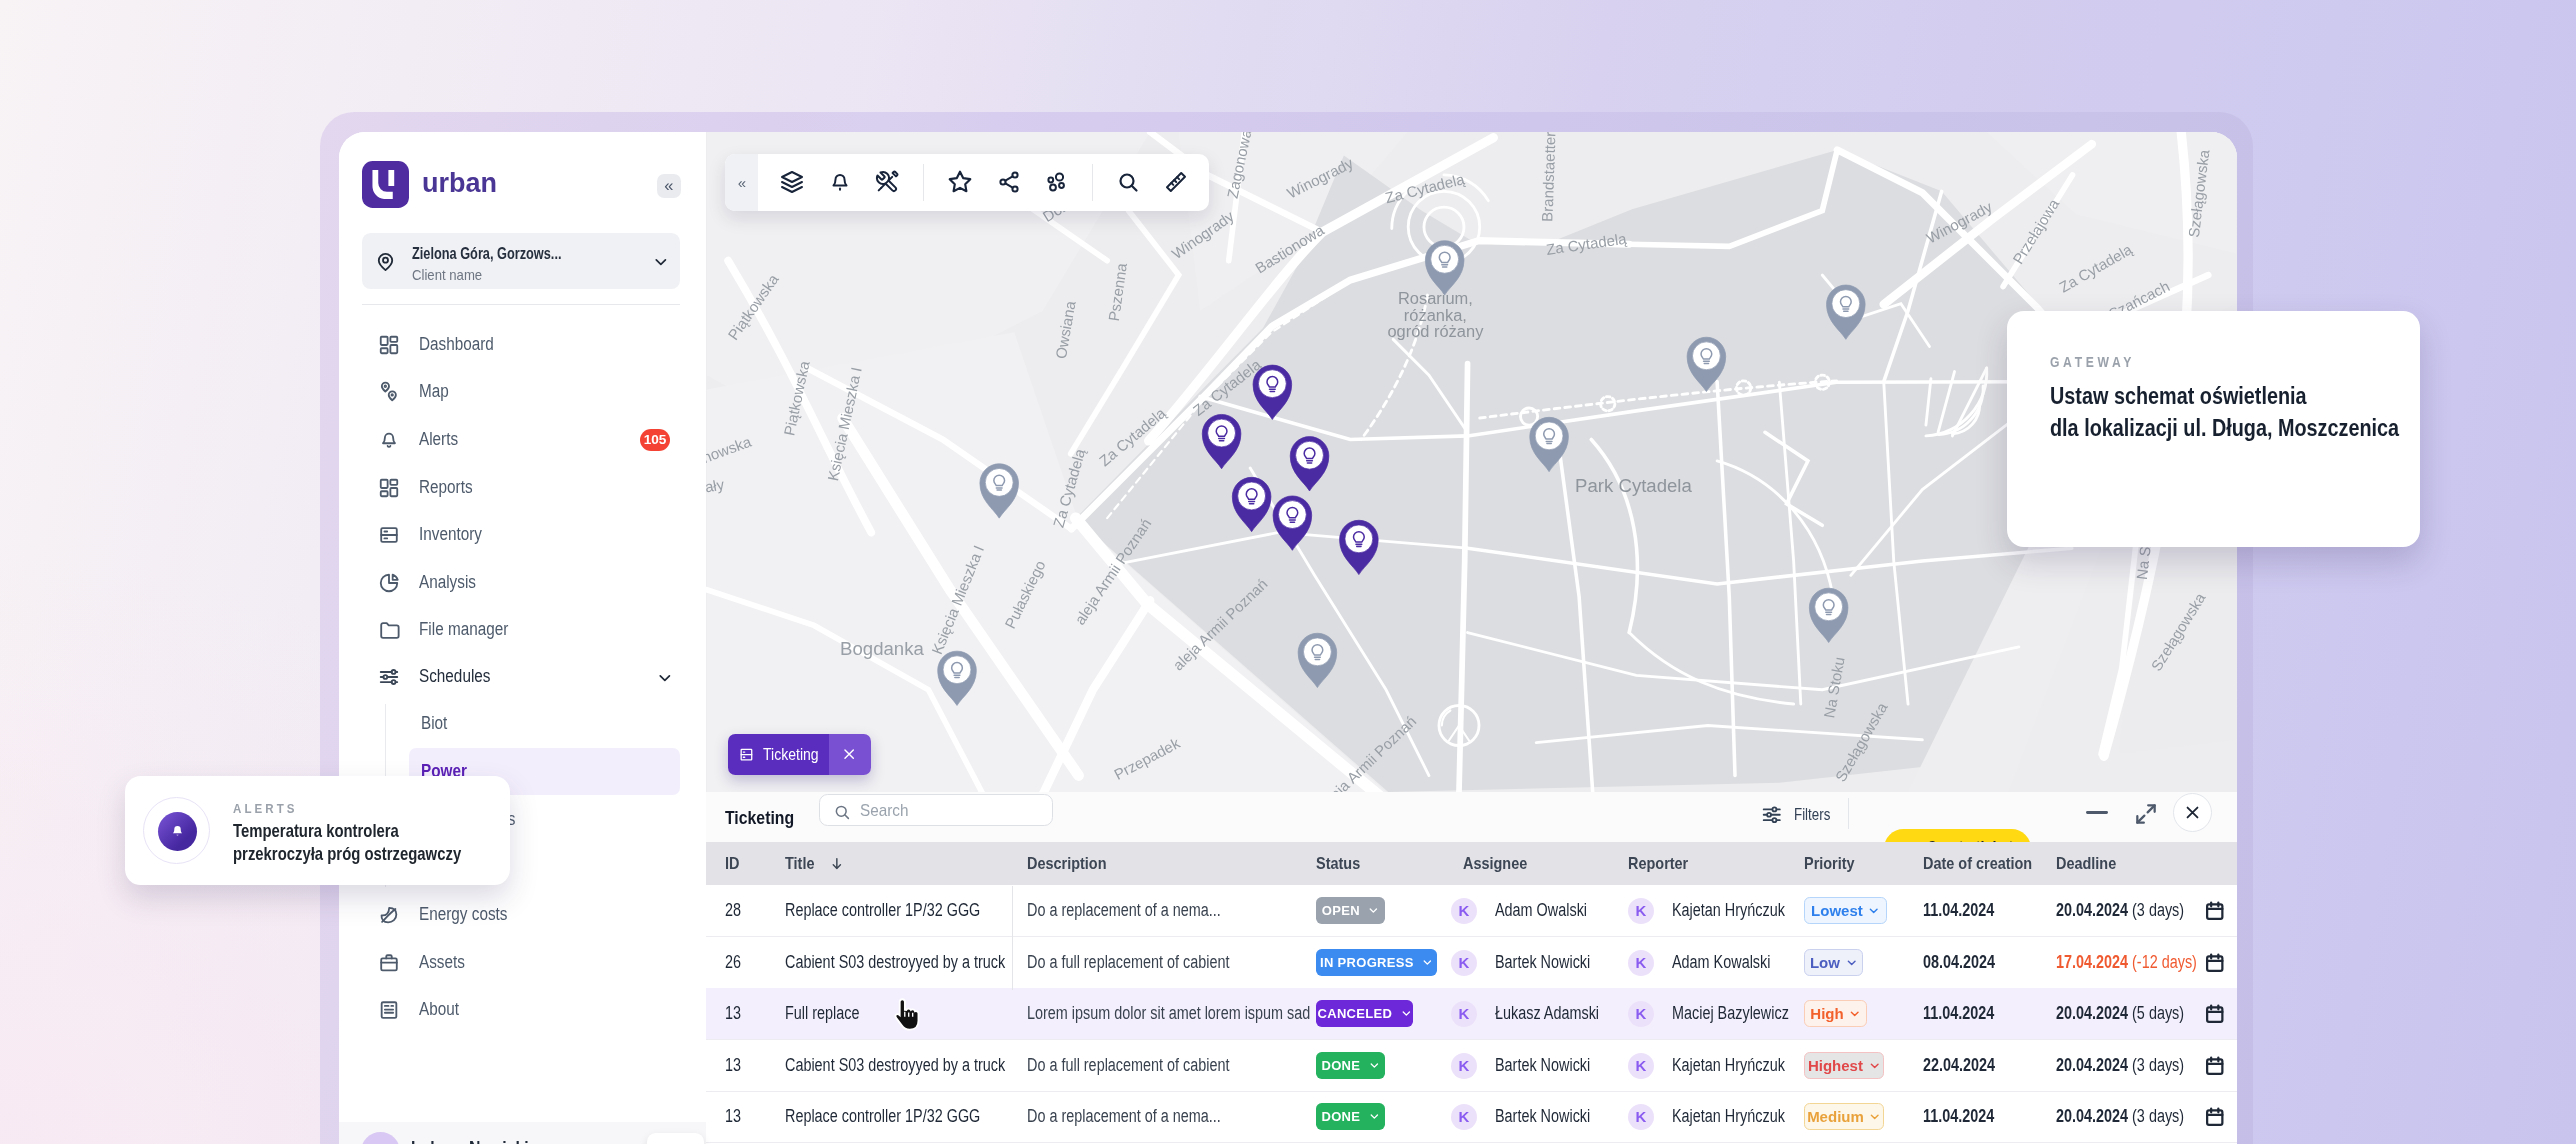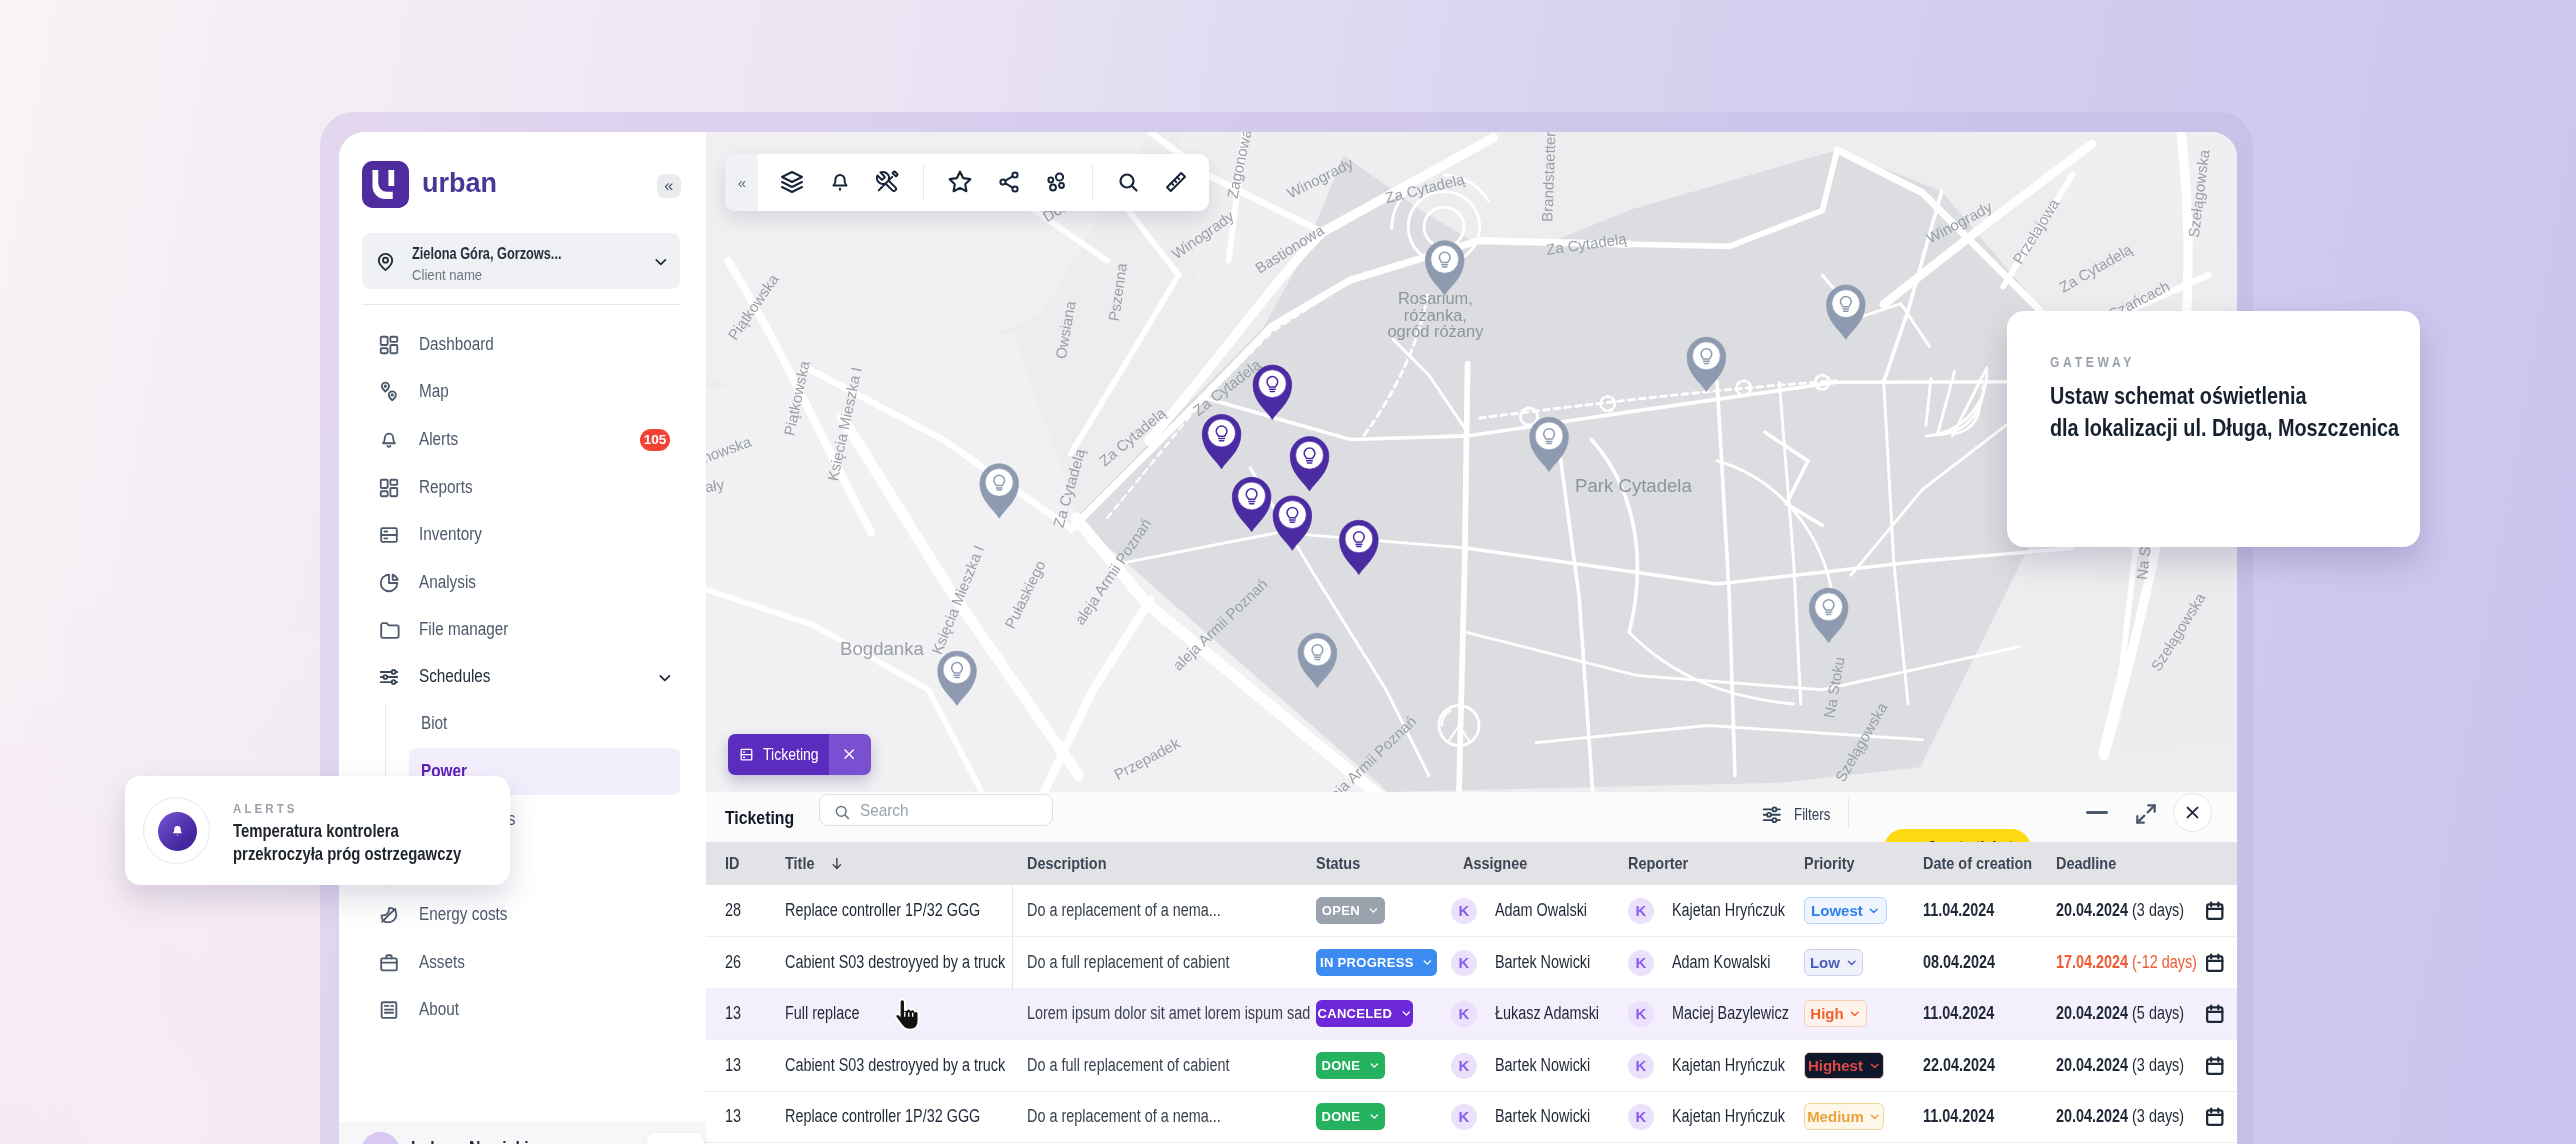--- a/index.html
+++ b/index.html
@@ -395,21 +395,21 @@
           <span class="c" style="left:18.6px;">13</span>
           <span class="c" style="left:79px;">Cabient S03 destroyyed by a truck</span>
           <span class="c" style="left:321px;color:#39424f;">Do a full replacement of cabient</span>
           <div class="spill" style="width:69px;background:#24b25f;">DONE<svg width="10.7" height="10.7" viewBox="0 0 24 24" fill="none" stroke="#fff" stroke-width="3" stroke-linecap="round" stroke-linejoin="round">
               <path d="M5 9 l7 7 7-7"></path>
             </svg></div>
           <div class="av" style="left:745px;">K</div>
           <span class="c" style="left:789px;">Bartek Nowicki</span>
           <div class="av" style="left:922px;">K</div>
           <span class="c" style="left:966px;">Kajetan Hryńczuk</span>
-          <div class="ppill" style="width:80px;color:#e0484a;background:#0f172a;border-color:#f4c2c3;">Highest<svg width="11.4" height="11.4" viewBox="0 0 24 24" fill="none" stroke="#e0484a" stroke-width="3" stroke-linecap="round" stroke-linejoin="round">
+          <div class="ppill" style="width:80px;color:#e0484a;background:#e5e5e5;border-color:#f4c2c3;">Highest<svg width="11.4" height="11.4" viewBox="0 0 24 24" fill="none" stroke="#e0484a" stroke-width="3" stroke-linecap="round" stroke-linejoin="round">
               <path d="M5 9 l7 7 7-7"></path>
             </svg></div>
           <span class="c" style="left:1217px;font-weight:bold;">22.04.2024</span>
           <span class="c" style="left:1350px;"><b>20.04.2024</b> (3 days)</span>
           <svg class="cal" width="21.5" height="21.5" viewBox="0 0 24 24" fill="none" stroke="#1f2836" stroke-width="2.5" stroke-linecap="round">
             <rect x="3.5" y="5" width="17" height="16" rx="2"></rect>
             <path d="M3.5 10h17"></path>
             <path d="M8 2.8V7M16 2.8V7"></path>
           </svg>
         </div>

